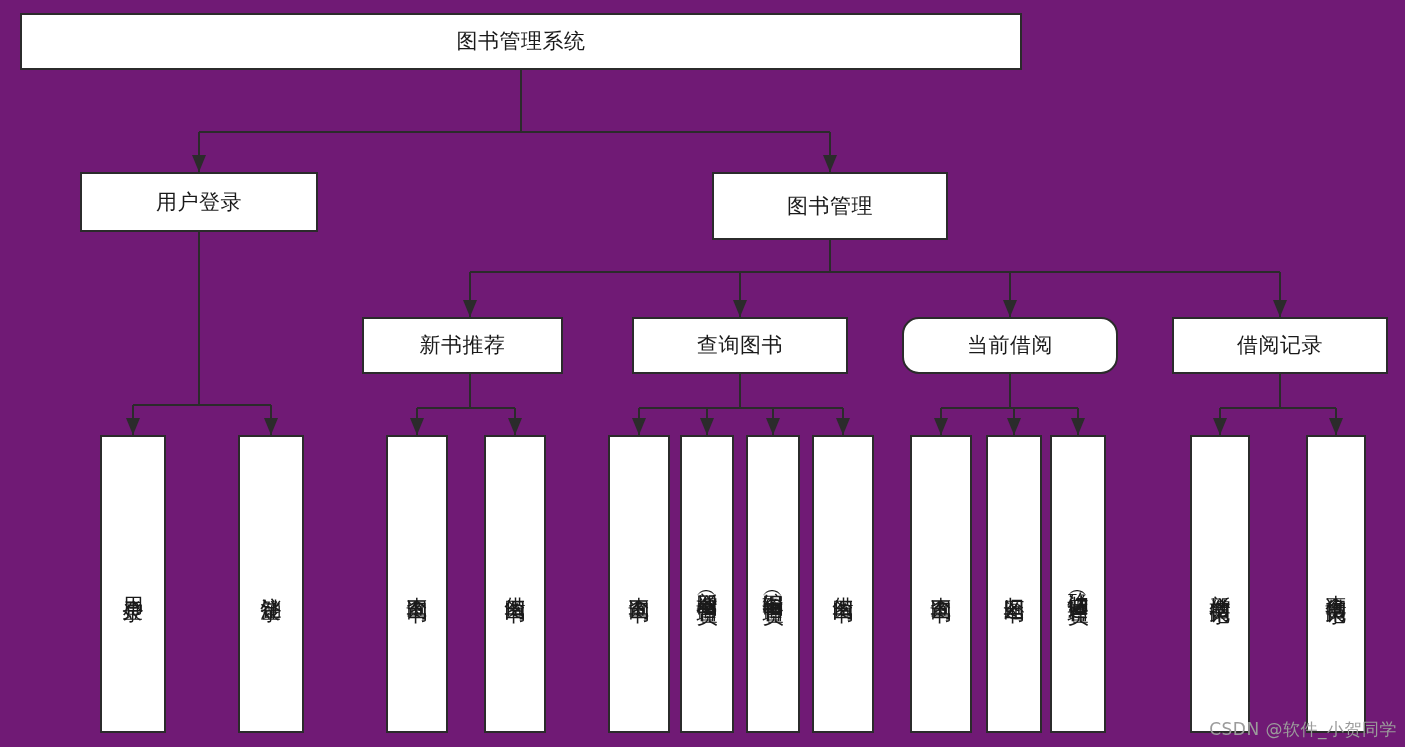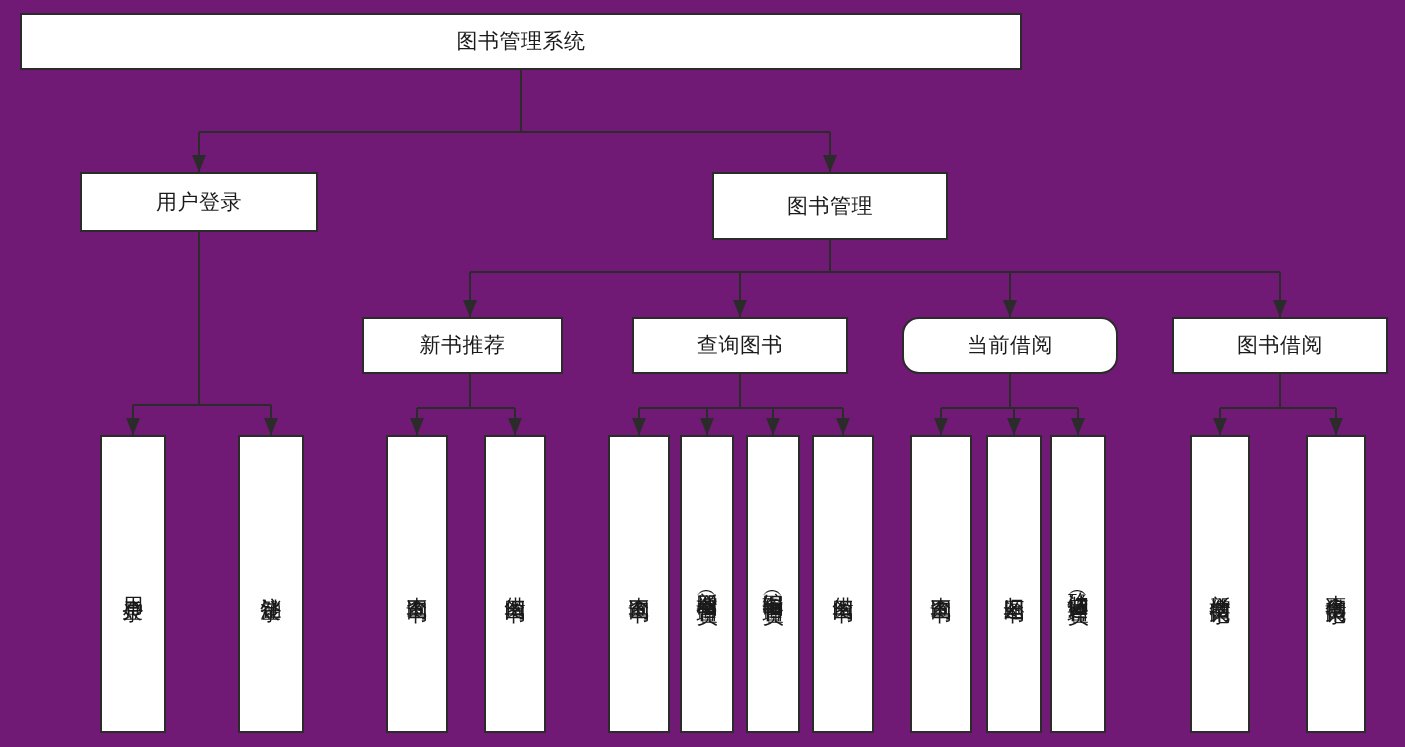--- a/index.html
+++ b/index.html
@@ -138,21 +138,21 @@
       <div class="node horizontal" style="left: 362px; top: 317px; width: 201px; height: 57px;">
         <span class="node-label">新书推荐</span>
       </div>
       <div class="node horizontal" style="left: 632px; top: 317px; width: 216px; height: 57px;">
         <span class="node-label">查询图书</span>
       </div>
       <div class="node horizontal" style="left: 902px; top: 317px; width: 216px; height: 57px; border-radius: 17px;">
         <span class="node-label">当前借阅</span>
       </div>
       <div class="node horizontal" style="left: 1172px; top: 317px; width: 216px; height: 57px;">
-        <span class="node-label">图书借阅</span>
+        <span class="node-label">借阅记录</span>
       </div>
       <div class="node vertical" style="left: 100px; top: 435px; width: 66px; height: 298px;">
         <span class="node-label">用户登录</span>
       </div>
       <div class="node vertical" style="left: 238px; top: 435px; width: 66px; height: 298px;">
         <span class="node-label">注销登录</span>
       </div>
       <div class="node vertical" style="left: 386px; top: 435px; width: 62px; height: 298px;">
         <span class="node-label">查询图书</span>
       </div>
@@ -180,13 +180,14 @@
       <div class="node vertical" style="left: 1050px; top: 435px; width: 56px; height: 298px;">
         <span class="node-label">确认归还（管理员）</span>
       </div>
       <div class="node vertical" style="left: 1190px; top: 435px; width: 60px; height: 298px;">
         <span class="node-label">新增借阅记录</span>
       </div>
       <div class="node vertical" style="left: 1306px; top: 435px; width: 60px; height: 298px;">
         <span class="node-label">查询借阅记录</span>
       </div>
     </div>
+  <div id="watermark">CSDN @软件_小贺同学</div>
 </div>
 
 </body></html>

